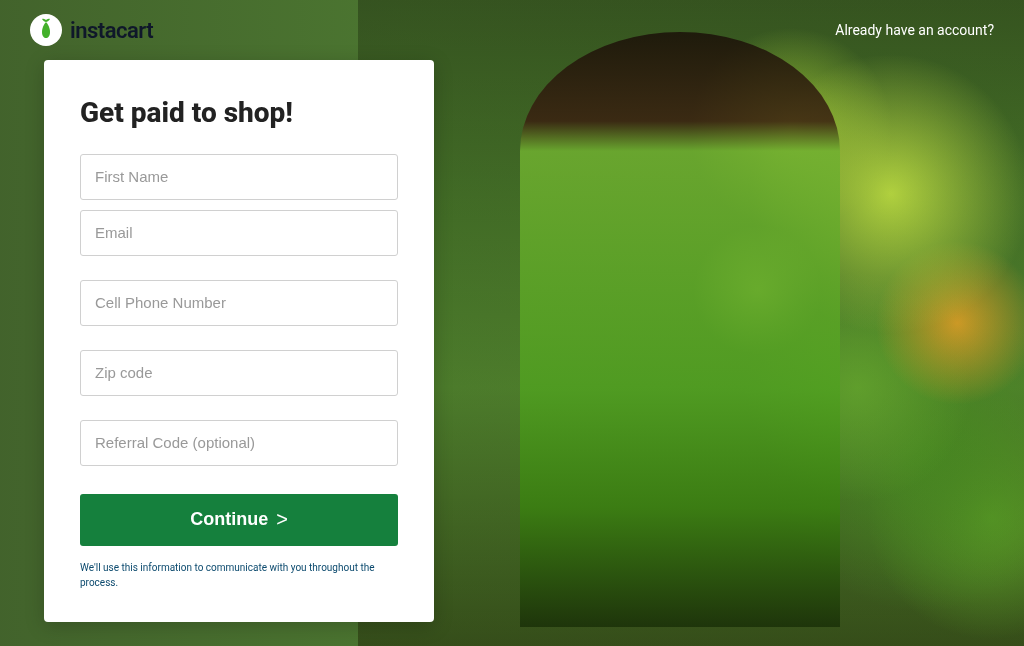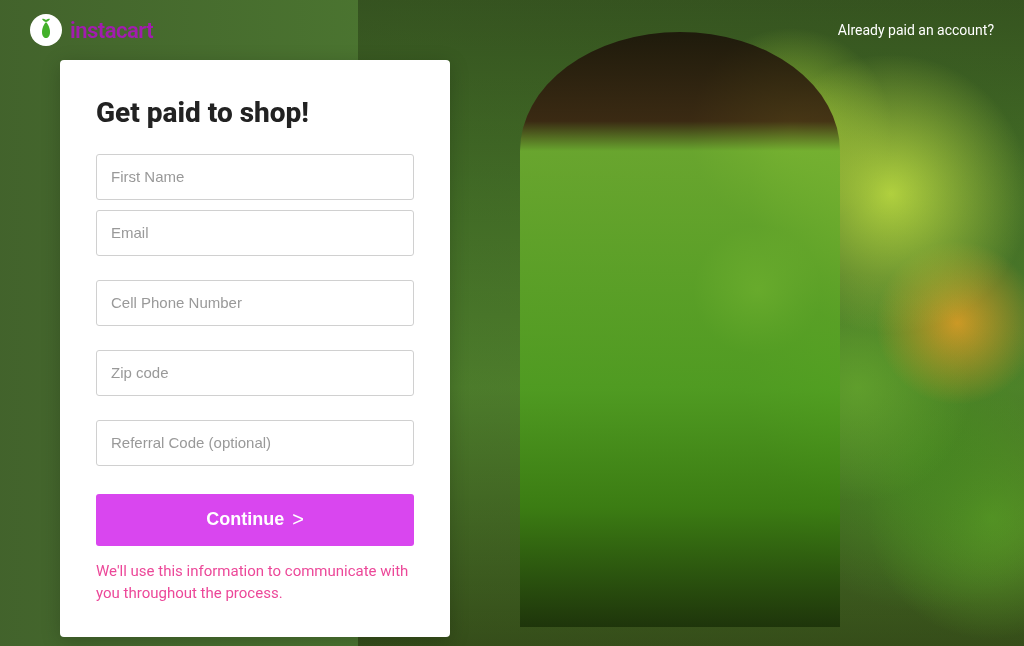--- a/index.html
+++ b/index.html
@@ -102,21 +102,21 @@
       align-items: center;
       gap: 8px;
     }
 
     .logo-icon {
       width: 32px;
       height: 32px;
     }
 
     .logo-text {
-      color: #a21caf;
+      color: #0f172a;
       font-size: 22px;
       font-weight: 600;
       letter-spacing: -0.5px;
     }
 
     .header-right {
       display: flex;
       align-items: center;
       gap: 14px;
     }
@@ -134,21 +134,21 @@
       font-size: 13px;
       font-weight: 700;
       letter-spacing: 0.5px;
       cursor: pointer;
       border-radius: 2px;
     }
 
     
     .form-card {
       position: absolute;
-      left: 60px;
+      left: 44px;
       top: 60px;
       width: 390px;
       background: white;
       border-radius: 4px;
       padding: 36px 36px 32px;
       z-index: 10;
       box-shadow: 0 4px 20px rgba(0,0,0,0.2);
     }
 
     .form-title {
@@ -185,43 +185,43 @@
       flex: 1;
     }
 
     .input-field::placeholder {
       color: #999;
     }
 
     .continue-btn {
       width: 100%;
       height: 52px;
-      background: #d946ef;
+      background: #15803d;
       color: white;
       border: none;
       border-radius: 3px;
       font-size: 18px;
       font-weight: 700;
       cursor: pointer;
       display: flex;
       align-items: center;
       justify-content: center;
       gap: 8px;
       margin-top: 4px;
       margin-bottom: 14px;
     }
 
     .chevron-right {
       font-size: 20px;
       font-weight: 400;
     }
 
     .info-text {
-      font-size: 15px;
-      color: #ec4899;
+      font-size: 10px;
+      color: #0c4a6e;
       line-height: 1.5;
     }
 
     
   </style>
 </head>
 <body>
 
 <div class="bg-scene"></div>
 <div class="produce-area"></div>
@@ -235,21 +235,21 @@
 
       <path d="M16 8 C16 8, 12 12, 12 18 C12 22, 14 24, 16 24 C18 24, 20 22, 20 18 C20 12, 16 8, 16 8Z" fill="#43b02a"></path>
       <path d="M16 6 C16 6, 14 4, 12 5 C13 7, 15 8, 16 8Z" fill="#43b02a"></path>
       <path d="M16 6 C16 6, 18 4, 20 5 C19 7, 17 8, 16 8Z" fill="#43b02a"></path>
       <path d="M16 6 C16 6, 16 3, 16 3 C16 3, 16 6, 16 8Z" fill="#2a8a1a"></path>
     </svg>
     <span class="logo-text">instacart</span>
   </div>
 
   <div class="header-right">
-    <span class="already-account-text">Already paid an account?</span>
+    <span class="already-account-text">Already have an account?</span>
   </div>
 </header>
 
 <div class="form-card">
   <h1 class="form-title">Get paid to shop!</h1>
 
   <div class="name-row">
     <input class="input-field" type="text" placeholder="First Name" style="">
   </div>
 

